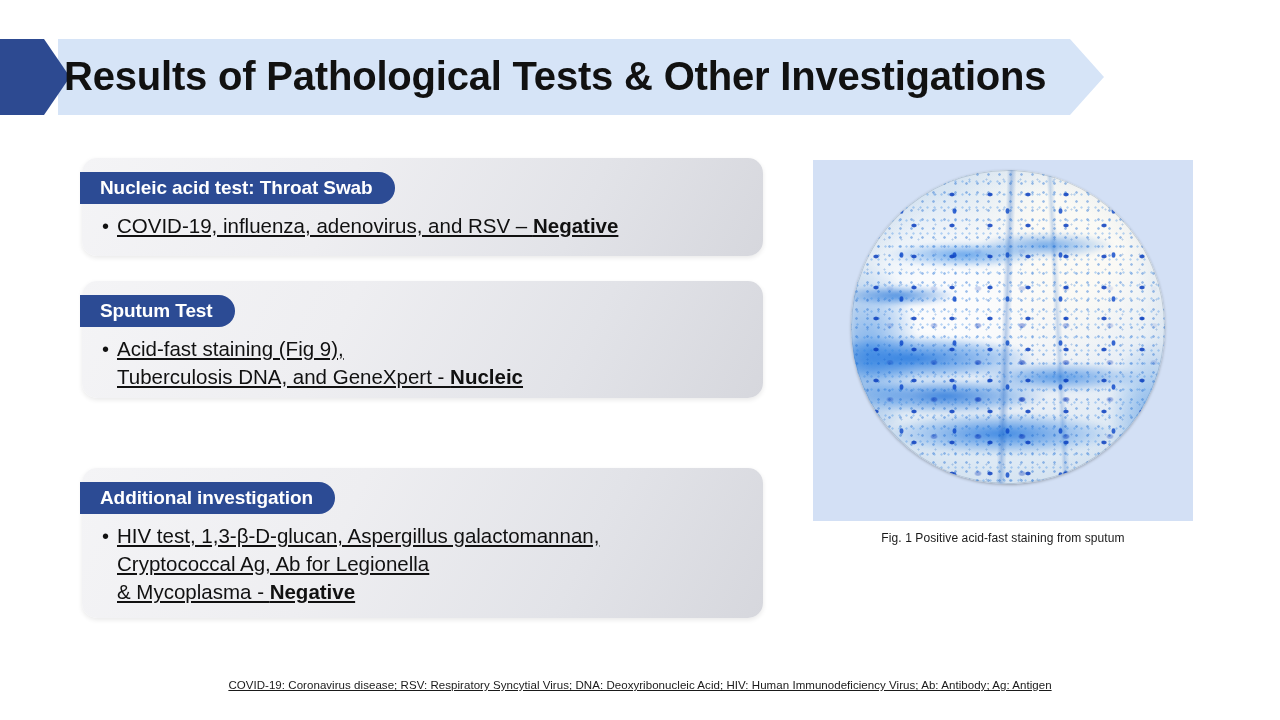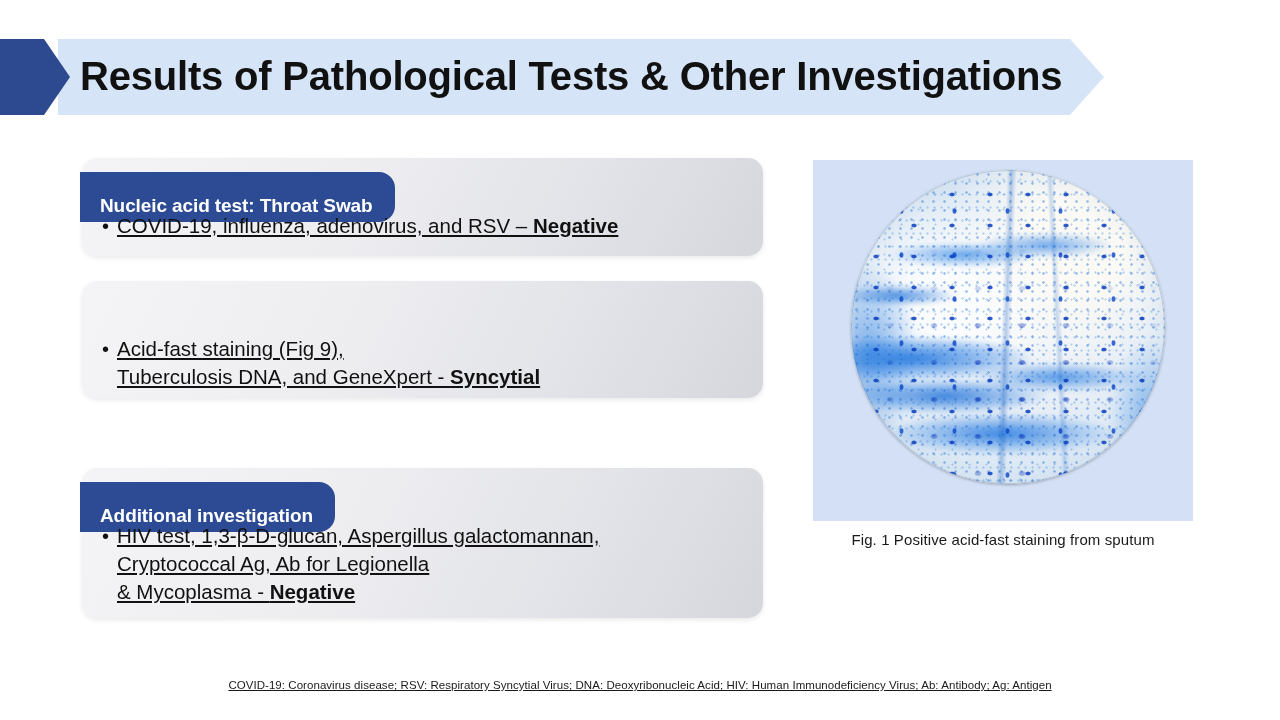--- a/index.html
+++ b/index.html
@@ -39,21 +39,21 @@
     left: 0;
     top: 0;
     width: 70px;
     height: 76px;
     background: #2d4a91;
     -webkit-clip-path: polygon(0 0, calc(100% - 26px) 0, 100% 50%, calc(100% - 26px) 100%, 0 100%);
     clip-path: polygon(0 0, calc(100% - 26px) 0, 100% 50%, calc(100% - 26px) 100%, 0 100%);
   }
   #title-text {
     position: absolute;
-    left: 80px;
+    left: 64px;
     top: 0;
     height: 76px;
     line-height: 74px;
     font-size: 40px;
     font-weight: bold;
     letter-spacing: -0.2px;
     color: #111111;
     white-space: nowrap;
   }
 
@@ -75,21 +75,21 @@
     left: -2px;
     top: 14px;
     height: 32px;
     background: #2c4b94;
     border-top-right-radius: 16px;
     border-bottom-right-radius: 16px;
     color: #ffffff;
     font-size: 19px;
     font-weight: bold;
     line-height: 32px;
-    padding: 18px 22px 0 20px;
+    padding: 0 22px 0 20px;
     white-space: nowrap;
     letter-spacing: -0.1px;
   }
 
   .card-body {
     position: absolute;
     left: 20px;
     right: 16px;
     top: 54px;
     font-size: 20.5px;
@@ -193,21 +193,21 @@
   }
   #micro-vignette {
     background: radial-gradient(circle at 50% 50%, rgba(255,255,255,0) 62%, rgba(120,150,190,0.18) 88%, rgba(80,110,160,0.3) 100%);
   }
   #figure-caption {
     position: absolute;
     left: 813px;
     top: 531px;
     width: 380px;
     text-align: center;
-    font-size: 15px;
+    font-size: 12px;
     color: #1a1a1a;
     letter-spacing: 0.1px;
   }
 
   
   #footnote {
     position: absolute;
     left: 0;
     top: 679px;
     width: 1280px;
@@ -231,25 +231,26 @@
   <div class="card-pill">Nucleic acid test: Throat Swab</div>
   <div class="card-body">
     <div class="bullet-row">
       <span class="bullet-dot">•</span>
       <span class="bullet-text"><span>COVID-19, influenza, adenovirus, and RSV – </span><span class="result-strong">Negative</span></span>
     </div>
   </div>
 </div>
 
 <div class="card" id="card-2">
+  <div class="card-pill">Sputum Test</div>
   <div class="card-body">
     <div class="bullet-row">
       <span class="bullet-dot">•</span>
       <span class="bullet-text"><span>Acid-fast staining (Fig 9),
-Tuberculosis DNA, and GeneXpert - </span><span class="result-strong">Syncytial</span></span>
+Tuberculosis DNA, and GeneXpert - </span><span class="result-strong">Nucleic</span></span>
     </div>
   </div>
 </div>
 
 <div class="card" id="card-3">
   <div class="card-pill">Additional investigation</div>
   <div class="card-body">
     <div class="bullet-row">
       <span class="bullet-dot">•</span>
       <span class="bullet-text"><span>HIV test, 1,3-β-D-glucan, Aspergillus galactomannan,

